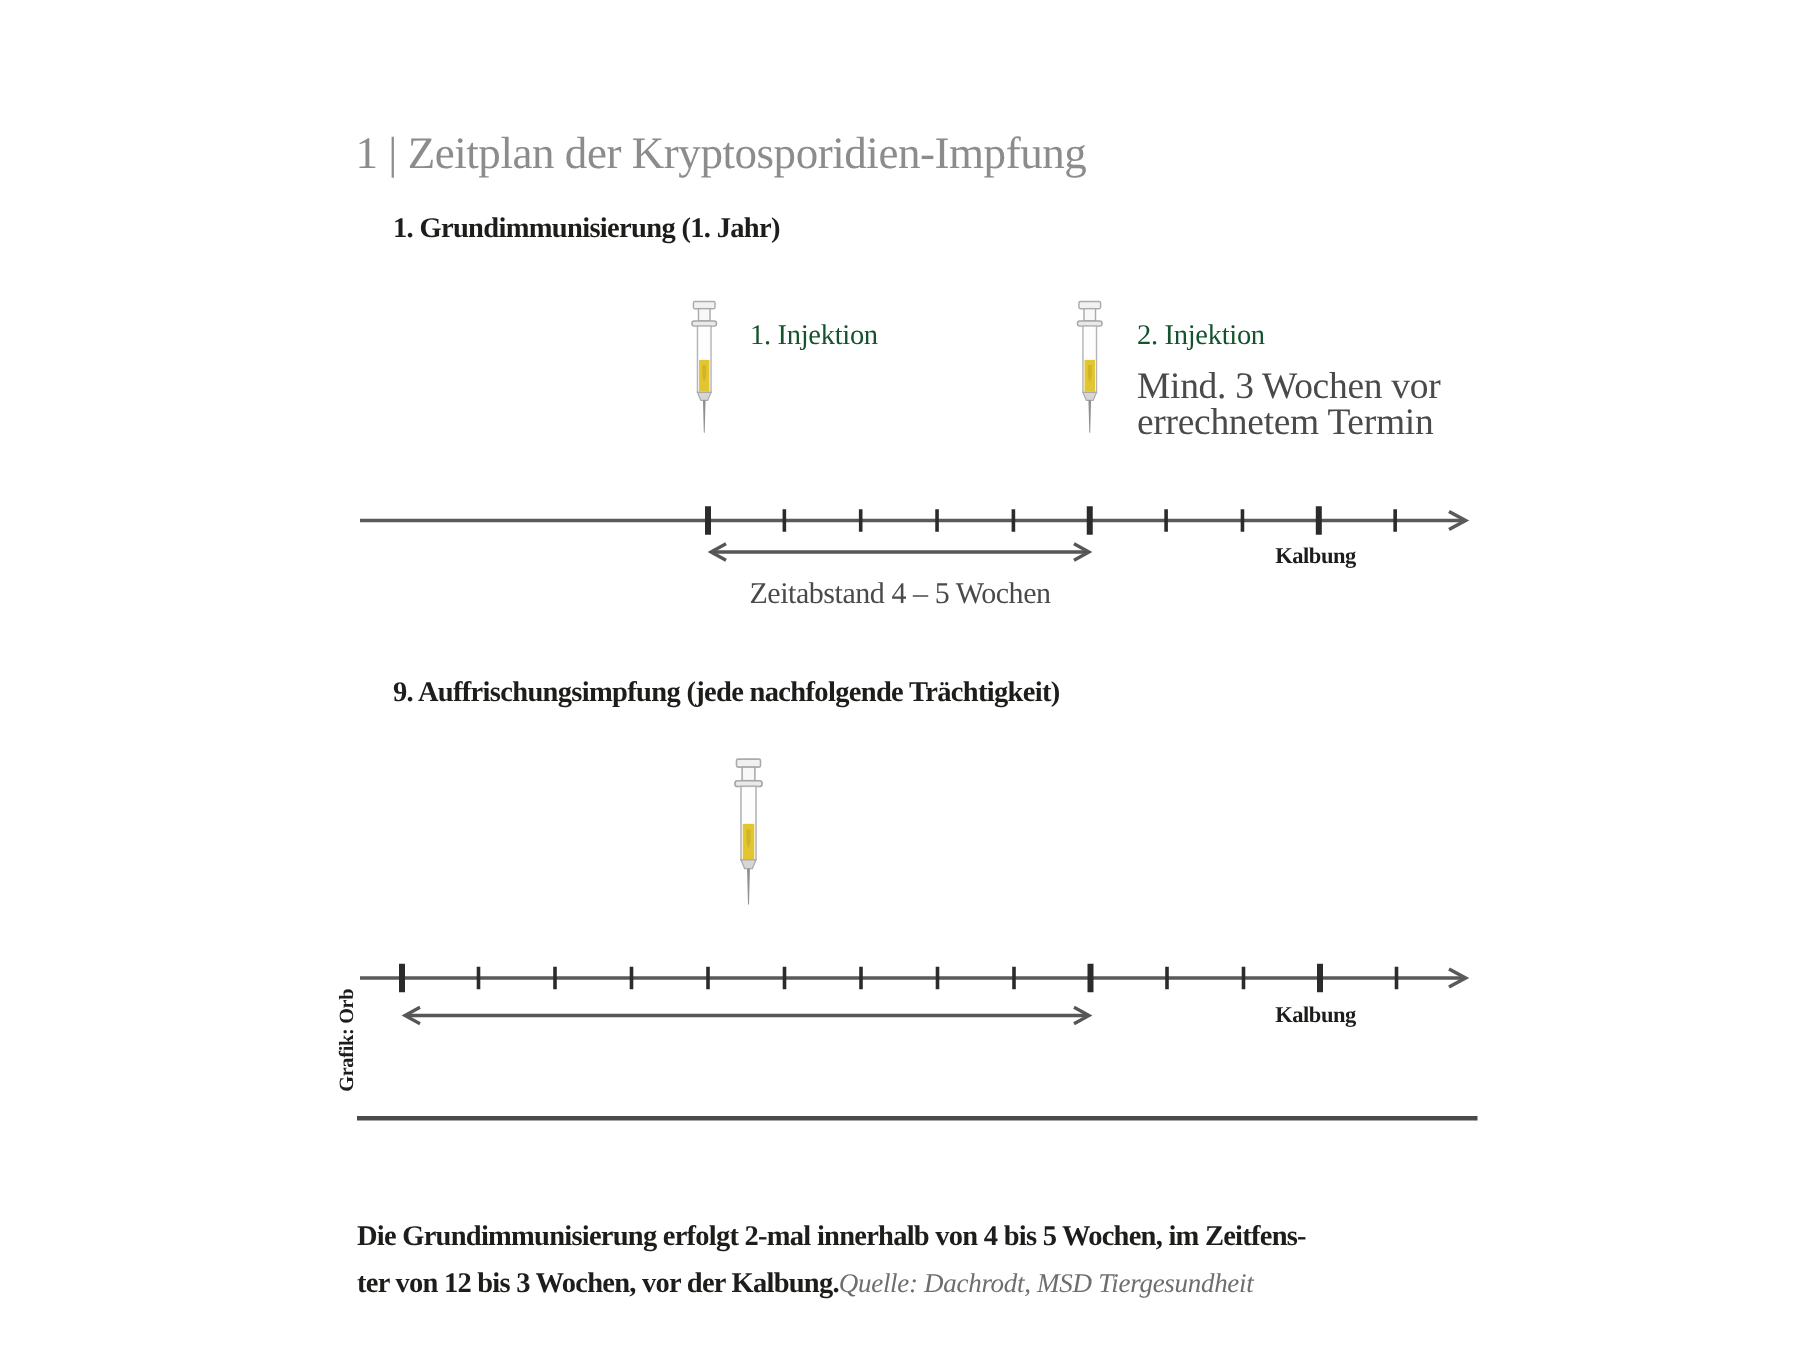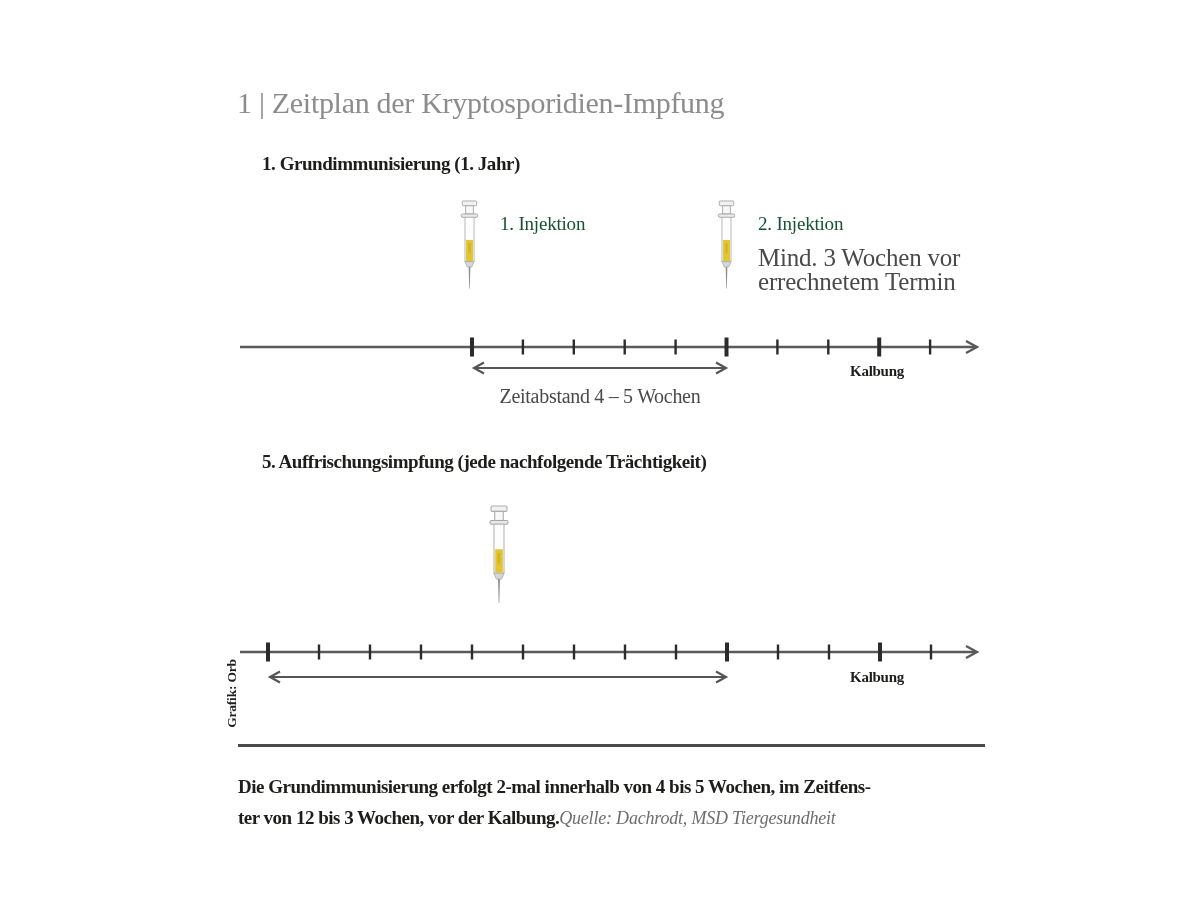--- a/index.html
+++ b/index.html
@@ -8,40 +8,40 @@
     font-family:Liberation Serif, serif;overflow:hidden;
   }
   .abs{position:absolute;}
   .figure-title{
     left:237px;top:86px;font-size:30px;font-weight:400;color:#8c8c8c;
     letter-spacing:-0.3px;white-space:nowrap;
   }
   .sec-heading{
     font-size:19px;font-weight:bold;color:#1d1d1b;letter-spacing:-0.45px;white-space:nowrap;
   }
-  #s1-heading{left:262px;top:153px;}
+  #s1-heading{left:262px;top:142px;}
   #s2-heading{left:262px;top:451px;}
   .inj-label{font-size:19px;color:#14532d;letter-spacing:-0.2px;white-space:nowrap;}
   .inj-note{font-size:25px;color:#4a4a4a;letter-spacing:-0.2px;line-height:24px;white-space:nowrap;}
   .range-label{
     font-size:20px;color:#4a4a4a;letter-spacing:-0.3px;white-space:nowrap;
     transform:translateX(-50%);
   }
   .kalbung-label{
     font-size:15px;font-weight:bold;color:#1d1d1b;letter-spacing:-0.3px;white-space:nowrap;
     transform:translateX(-50%);
   }
   .credit{
     left:172px;top:685px;width:120px;height:17px;text-align:center;
     transform:rotate(-90deg);font-size:13.5px;font-weight:bold;color:#1d1d1b;
     letter-spacing:-0.2px;white-space:nowrap;
   }
   .separator{left:238px;top:744px;width:747px;height:3px;background:#4a4a4a;}
   .caption{
-    left:238px;top:771px;width:748px;font-size:19px;font-weight:bold;color:#1d1d1b;
+    left:238px;top:809px;width:748px;font-size:19px;font-weight:bold;color:#1d1d1b;
     letter-spacing:-0.5px;line-height:31px;white-space:nowrap;
   }
   .caption-row2{display:flex;justify-content:flex-start;align-items:baseline;}
   .caption-source{
     font-style:italic;font-weight:400;color:#6e6e6e;font-size:18px;letter-spacing:-0.2px;
   }
   #diagram-svg{left:0;top:0;pointer-events:none;}
   .syringe{position:absolute;}
 </style>
 </head>
@@ -115,21 +115,21 @@
       <line x1="880" y1="642.5" x2="880" y2="661.5" stroke="#2b2b2b" stroke-width="4"></line>
       <line x1="931" y1="644.5" x2="931" y2="659.5" stroke="#2b2b2b" stroke-width="2.4"></line>
       <line x1="271" y1="677" x2="725" y2="677" stroke="#565656" stroke-width="2.2"></line>
       <polyline points="280,671.5 270,677 280,682.5" fill="none" stroke="#565656" stroke-width="2.2"></polyline>
       <polyline points="716,671.5 726,677 716,682.5" fill="none" stroke="#565656" stroke-width="2.2"></polyline>
     </svg>
 
   <div class="abs range-label" style="left:600px;top:385px;text-align:right;">Zeitabstand 4 – 5 Wochen</div>
   <div class="abs kalbung-label" style="left:877px;top:363px;">Kalbung</div>
 
-  <div class="abs sec-heading" id="s2-heading">5. Auffrischungsimpfung (jede nachfolgende Trächtigkeit)</div>
+  <div class="abs sec-heading" id="s2-heading">9. Auffrischungsimpfung (jede nachfolgende Trächtigkeit)</div>
 
   <svg class="syringe" style="left:484px;top:505px;" width="30" height="113" viewBox="0 0 28 106">
     <rect x="6.5" y="1" width="15" height="5" rx="1" fill="#f1f1f1" stroke="#ababab"></rect>
     <rect x="10" y="6" width="8" height="8.5" fill="#f8f8f8" stroke="#ababab"></rect>
     <rect x="5.5" y="14.5" width="17" height="3.6" rx="1.6" fill="#e9e9e9" stroke="#a6a6a6"></rect>
     <rect x="9.3" y="18" width="9.4" height="46" fill="#fdfdfd" stroke="#b5b5b5"></rect>
     <rect x="10.4" y="41.5" width="7.2" height="22" fill="#e3c62f"></rect>
     <polygon points="12.7,45 15.3,45 15.3,53 14,57 12.7,53" fill="#d2b428"></polygon>
     <polygon points="9.3,64 18.7,64 16.4,69.5 11.6,69.5" fill="#d6d6d6" stroke="#ababab" stroke-width="0.8"></polygon>
     <polygon points="13.1,69.5 14.9,69.5 14.3,92 13.7,92" fill="#8f8f8f"></polygon>

